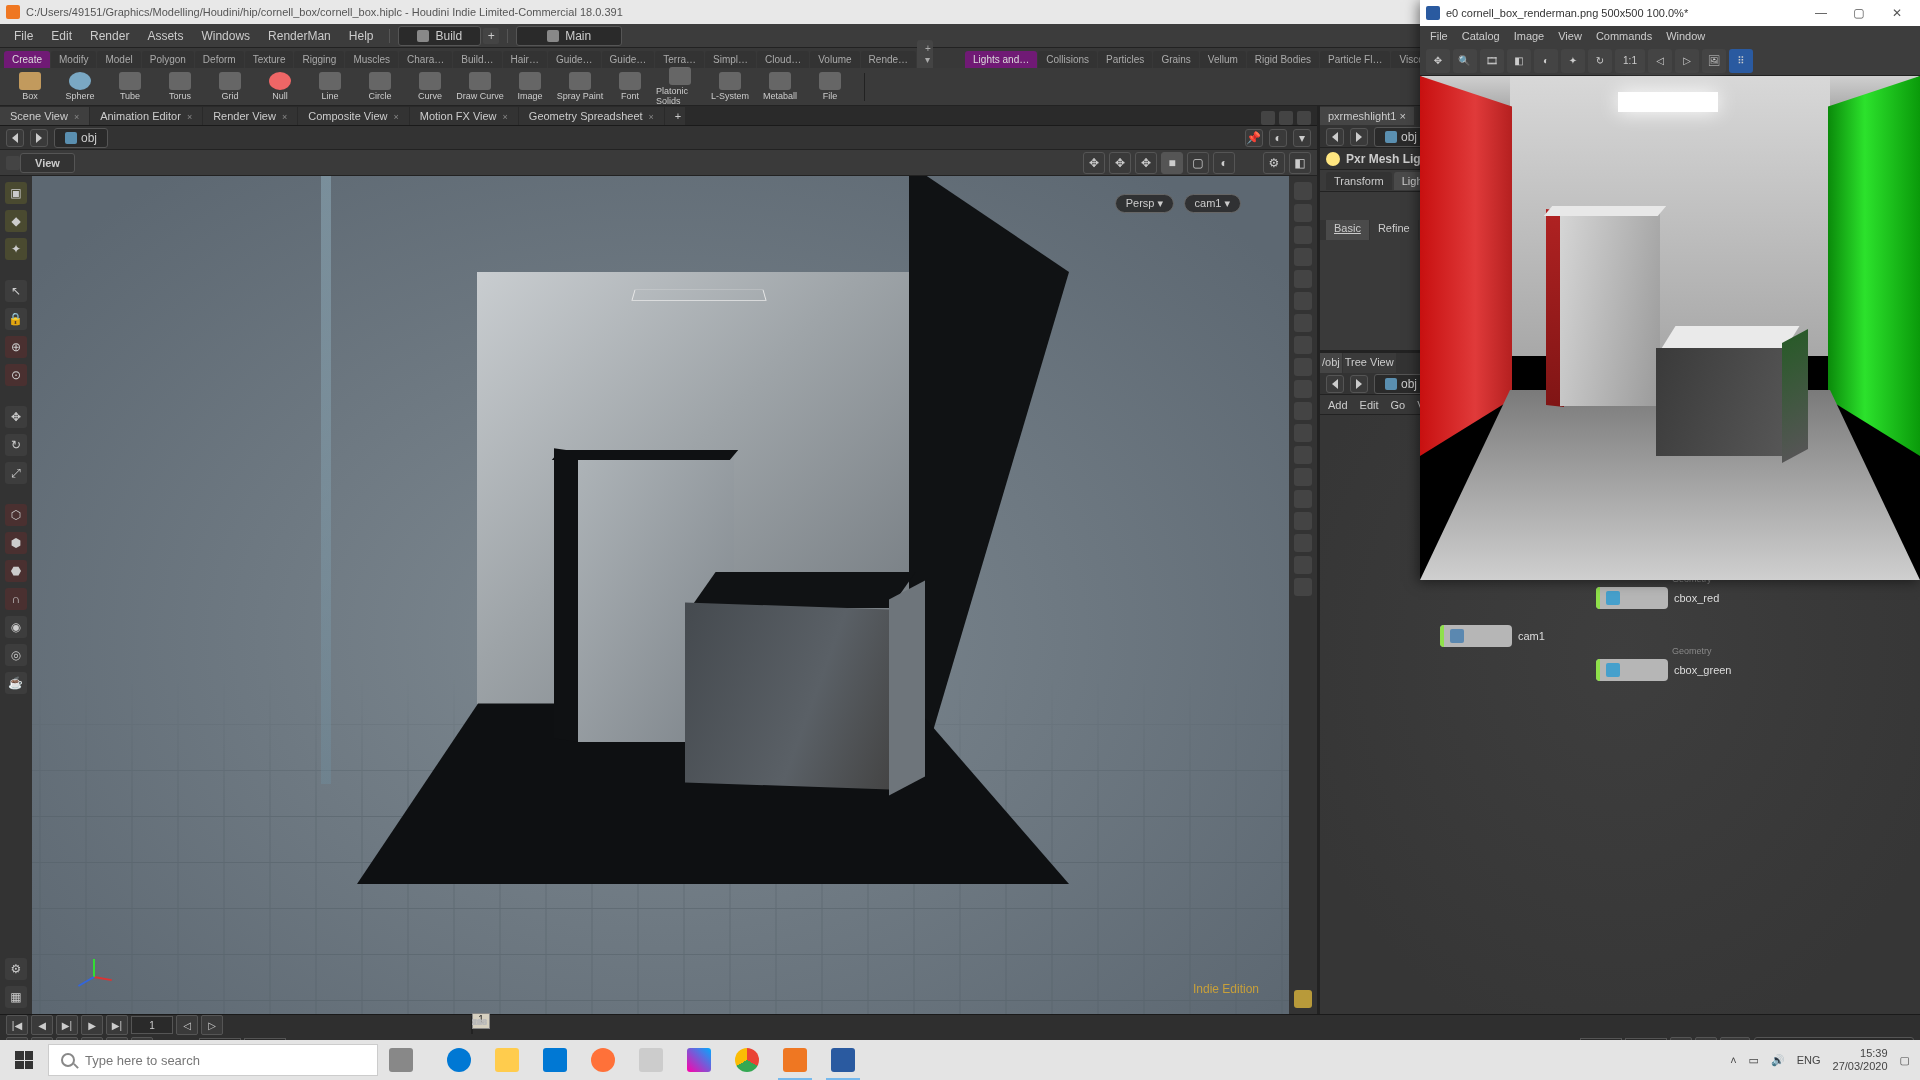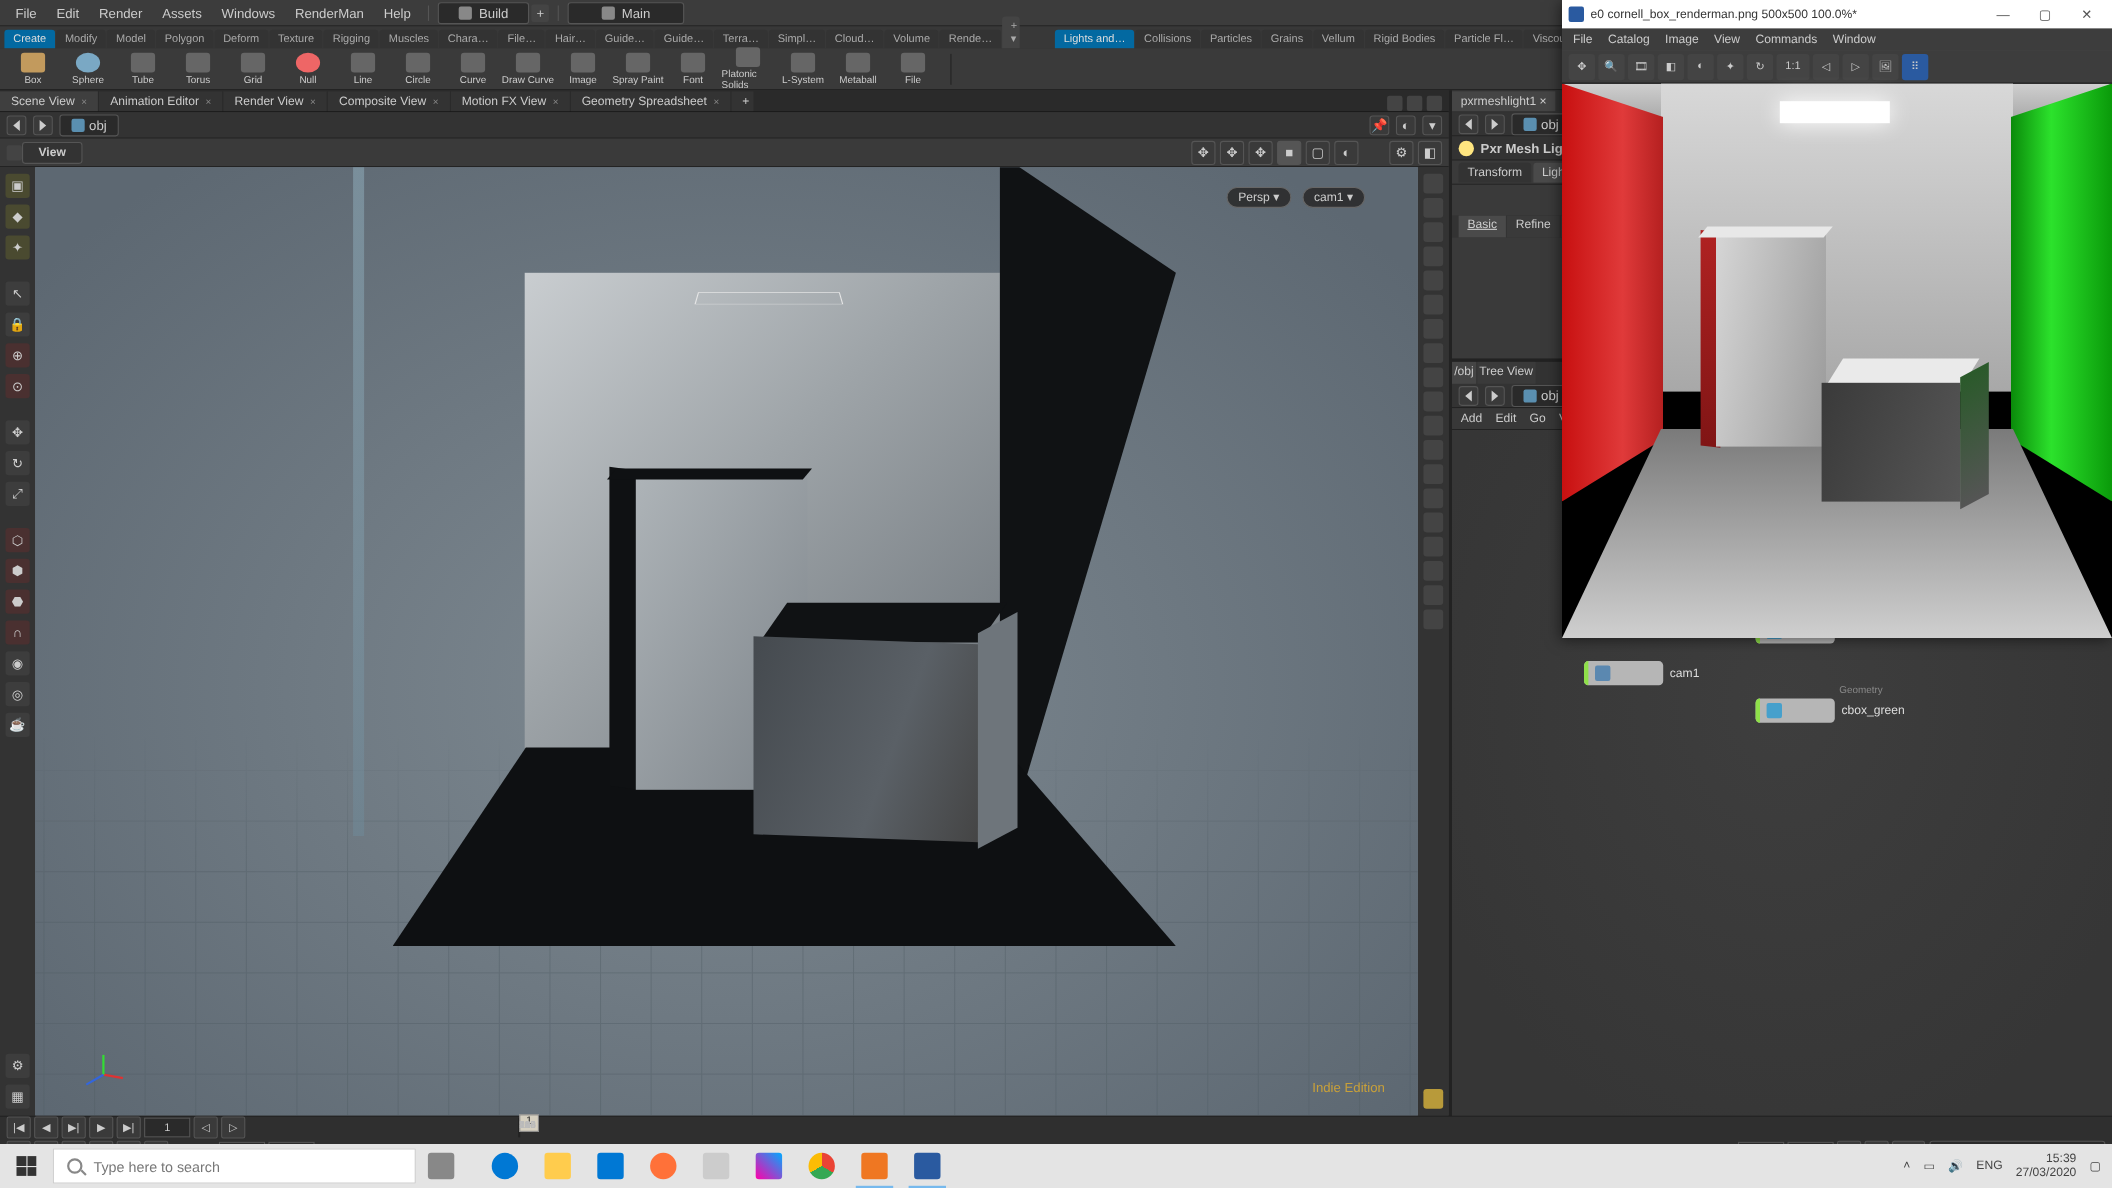--- a/index.html
+++ b/index.html
@@ -17,21 +17,21 @@
 .menubar { height:24px; background:#3c3c3c; display:flex; align-items:center; gap:2px; padding:0 6px; border-bottom:1px solid #222; }
 .menubar .mi { padding:3px 8px; }
 .menubar .sep { width:1px; height:14px; background:#555; margin:0 6px; }
 .menubar .desk { background:#2a2a2a; border:1px solid #555; padding:2px 18px; border-radius:3px; display:flex; align-items:center; gap:6px; }
 .menubar .desk::before { content:""; width:12px; height:12px; background:#888; border-radius:2px; }
 .menubar .plus { width:16px;height:16px;background:#444;border-radius:2px;display:flex;align-items:center;justify-content:center; }
 
 
 .shelftabs { height:20px; background:#383838; display:flex; align-items:flex-end; gap:1px; padding:0 4px; font-size:10px; }
 .shelftabs .st { padding:3px 8px; background:#333; border-top-left-radius:3px; border-top-right-radius:3px; color:#aaa; }
-.shelftabs .st.act { background:#0369a1; color:#ddd; }
+.shelftabs .st.act { background:#701a75; color:#ddd; }
 .shelftabs .add { background:#444; width:16px; text-align:center; }
 .shelftabs .gap { width:30px; }
 
 
 .shelf { height:38px; background:#3a3a3a; display:flex; align-items:center; padding:0 6px; gap:2px; border-bottom:1px solid #222; }
 .tool { width:48px; display:flex; flex-direction:column; align-items:center; gap:1px; font-size:9px; color:#ccc; }
 .tool .ico { width:22px; height:18px; background:#666; border-radius:3px; }
 .tool.box .ico { background:#c29a5d; }
 .tool.sphere .ico { background:#7aa8c4; border-radius:50%; }
 .tool.null .ico { background:#e66; border-radius:50%; }
@@ -234,20 +234,24 @@
 .arrow.l { border-right:6px solid #ccc; }
 .arrow.r { border-left:6px solid #ccc; }
 </style>
 </head>
 <body>
 
 <div class="root">
 
 <div class="houdini">
 
+  <div class="titlebar">
+    <span class="hico"></span>
+    <span>C:/Users/49151/Graphics/Modelling/Houdini/hip/cornell_box/cornell_box.hiplc - Houdini Indie Limited-Commercial 18.0.391</span>
+  </div>
 
   <div class="menubar">
     <span class="mi">File</span>
     <span class="mi">Edit</span>
     <span class="mi">Render</span>
     <span class="mi">Assets</span>
     <span class="mi">Windows</span>
     <span class="mi">RenderMan</span>
     <span class="mi">Help</span>
     <span class="sep"></span>
@@ -264,21 +268,21 @@
   <div class="shelftabs">
     <span class="st act">Create</span>
     <span class="st">Modify</span>
     <span class="st">Model</span>
     <span class="st">Polygon</span>
     <span class="st">Deform</span>
     <span class="st">Texture</span>
     <span class="st">Rigging</span>
     <span class="st">Muscles</span>
     <span class="st">Chara…</span>
-    <span class="st">File…</span>
+    <span class="st">Build…</span>
     <span class="st">Hair…</span>
     <span class="st">Guide…</span>
     <span class="st">Guide…</span>
     <span class="st">Terra…</span>
     <span class="st">Simpl…</span>
     <span class="st">Cloud…</span>
     <span class="st">Volume</span>
     <span class="st">Rende…</span>
     <span class="st add">+ ▾</span>
     <span class="gap"></span>

